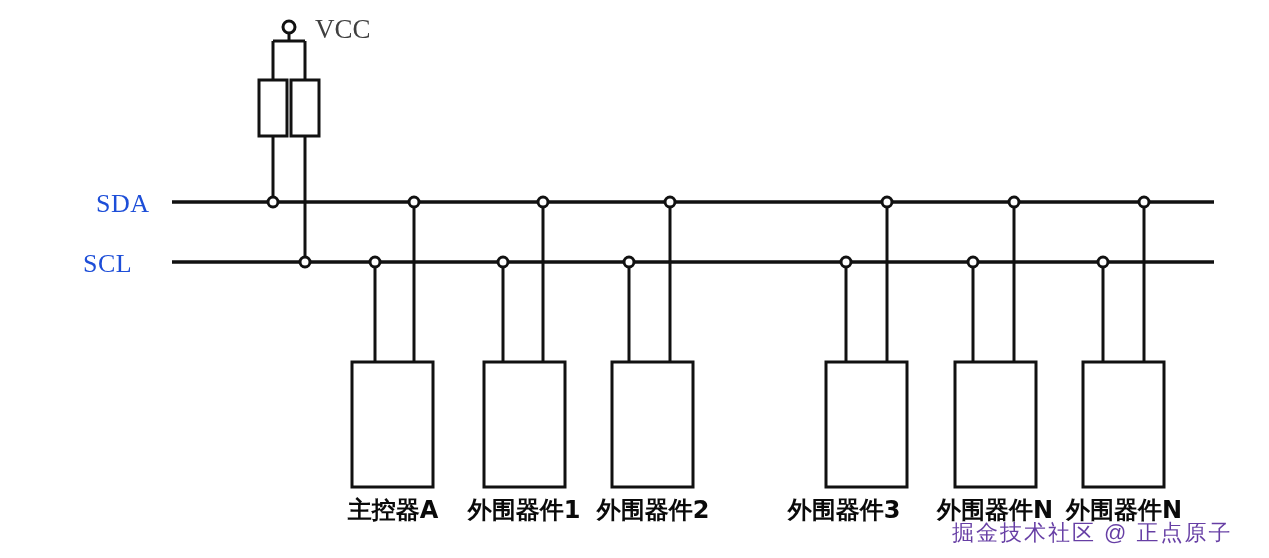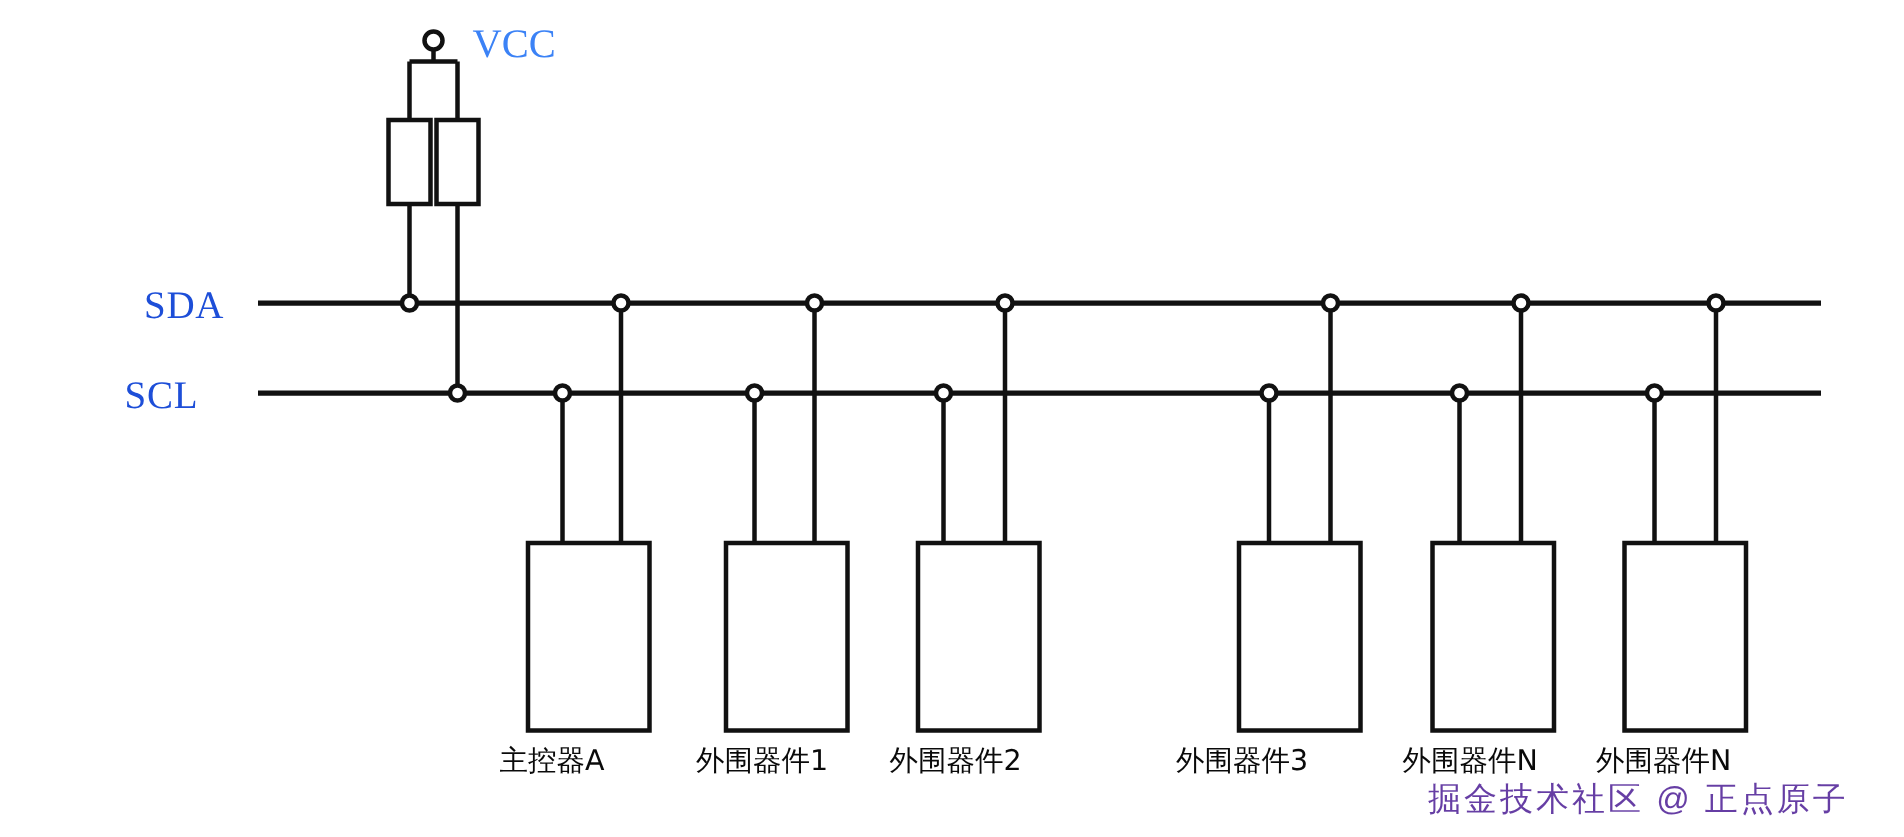--- a/index.html
+++ b/index.html
@@ -27,31 +27,31 @@
     font-family: "Liberation Serif", "DejaVu Serif", serif;
     font-size: 26px;
     color: #1d4ed8;
     letter-spacing: 0.5px;
     white-space: nowrap;
   }
   .vcc-label {
     position: absolute;
     font-family: "Liberation Serif", "DejaVu Serif", serif;
     font-size: 27px;
-    color: #3b82f6;
+    color: #404040;
     white-space: nowrap;
   }
   .device-label {
     position: absolute;
     font-family: "DejaVu Sans", "Liberation Sans", sans-serif;
-    font-size: 19px;
-    font-weight: 400;
+    font-size: 24px;
+    font-weight: 700;
     color: #0a0a0a;
     white-space: nowrap;
-    text-align: left;
+    text-align: center;
   }
   .watermark {
     position: absolute;
     font-family: Liberation Sans, sans-serif;
     font-size: 22px;
     color: #4c1d95;
     white-space: nowrap;
     letter-spacing: 2px;
     opacity: 0.85;
   }

